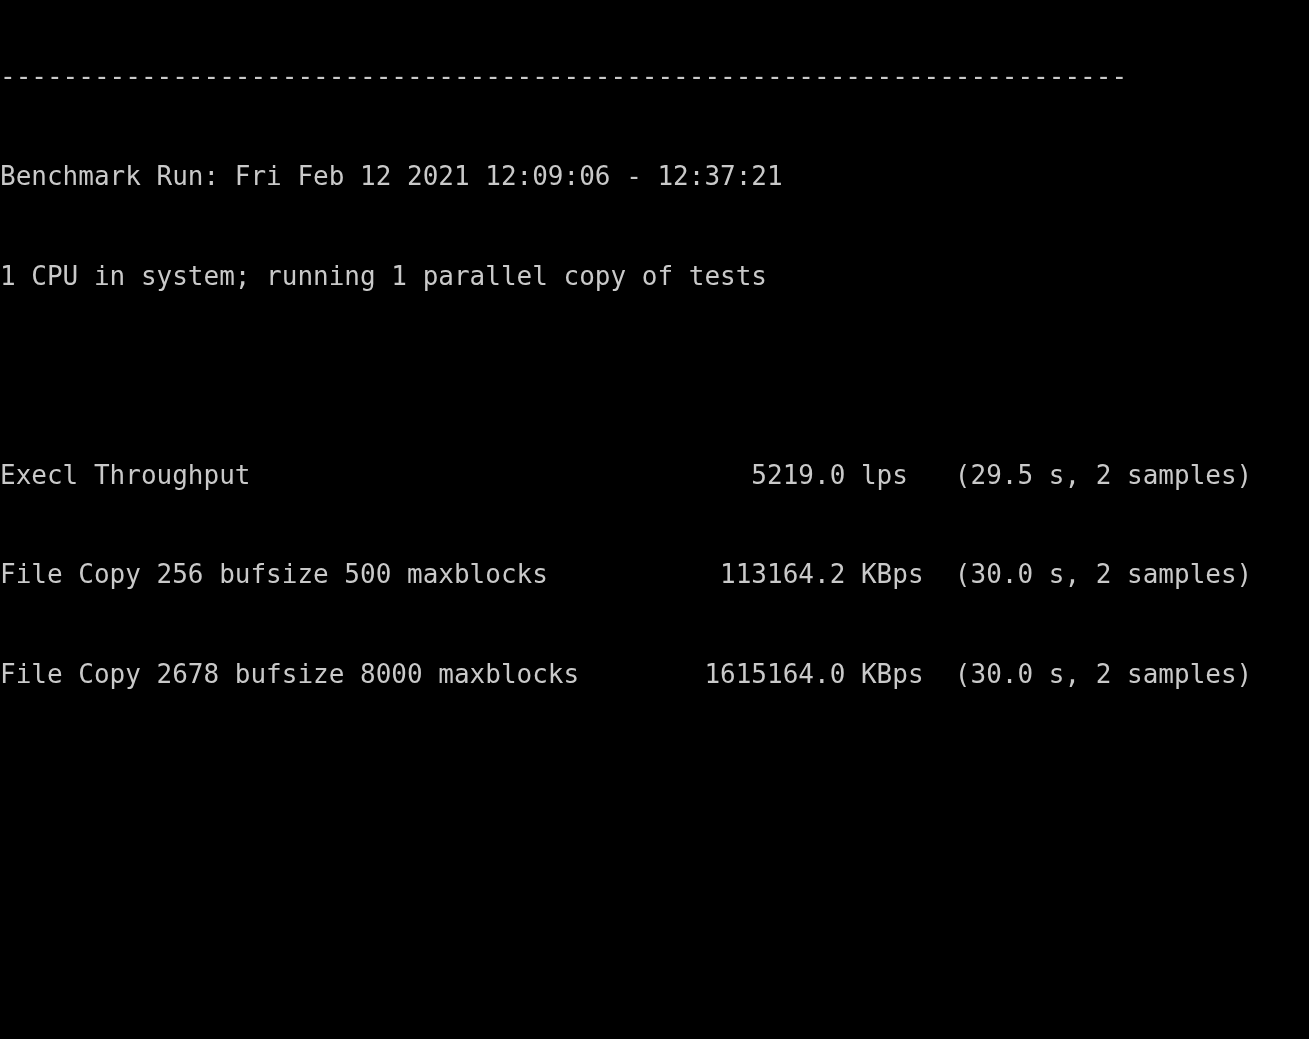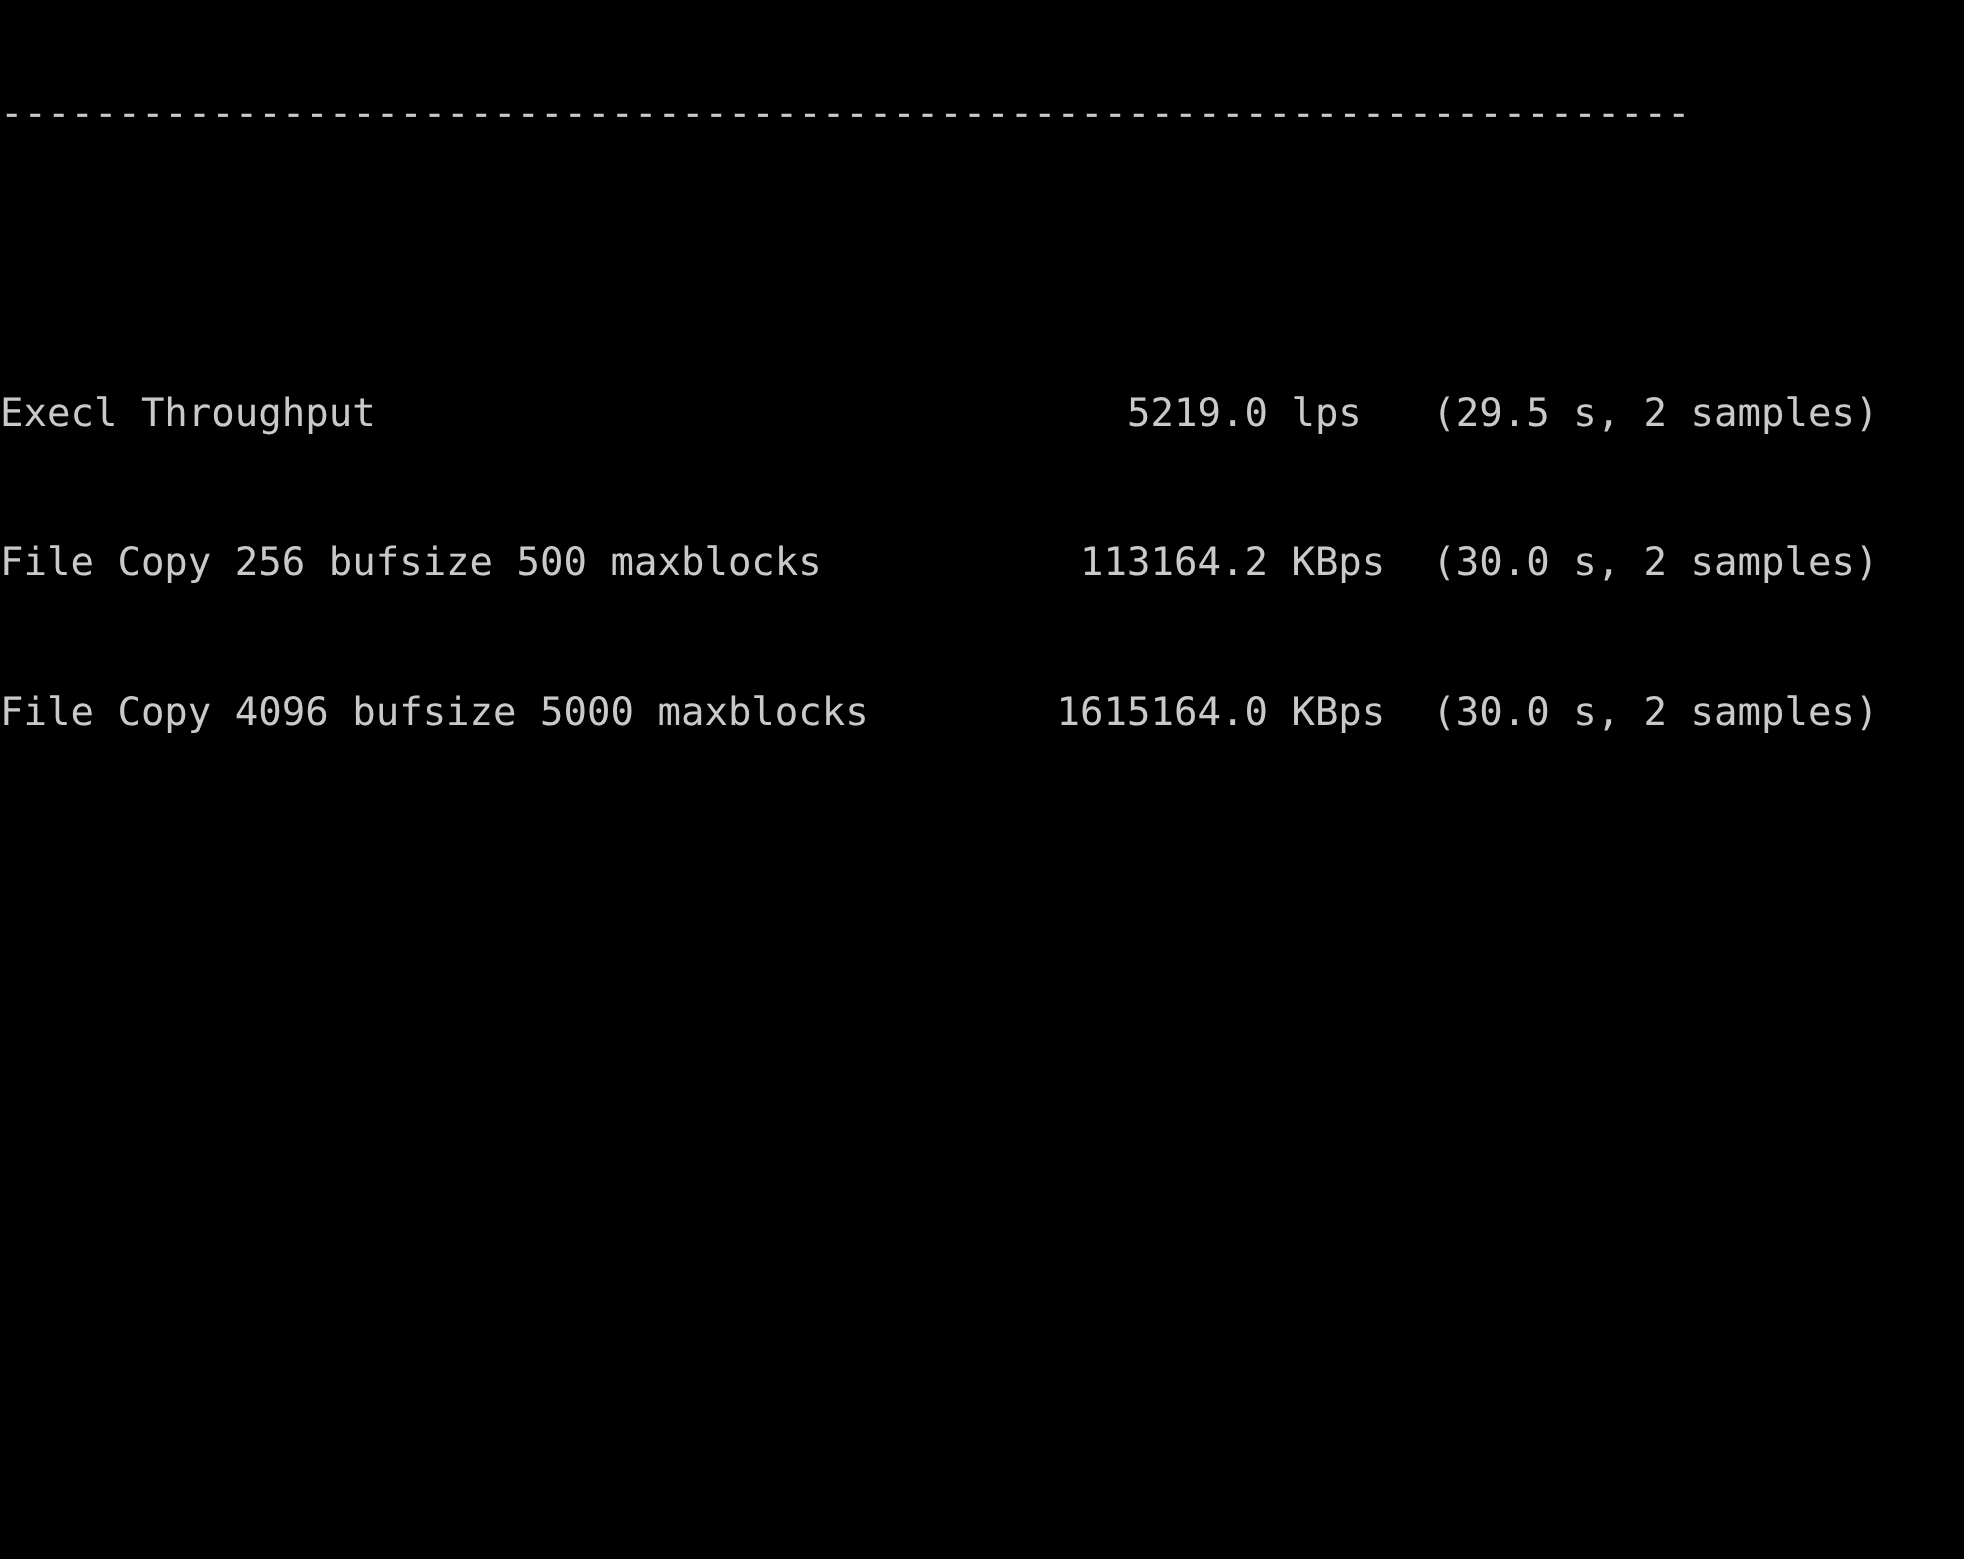--- a/index.html
+++ b/index.html
@@ -39,24 +39,26 @@
   }
   #terminal > .line:first-child {
     margin-top: -6px;
   }
 </style>
 </head>
 <body>
 
 <div id="terminal">
   <span class="line">------------------------------------------------------------------------</span>
+  <span class="line">Benchmark Run: Fri Feb 12 2021 12:09:06 - 12:37:21</span>
+  <span class="line">1 CPU in system; running 1 parallel copy of tests</span>
   <span class="line blank"></span>
   <span class="line">Execl Throughput                                5219.0 lps   (29.5 s, 2 samples)</span>
   <span class="line">File Copy 256 bufsize 500 maxblocks           113164.2 KBps  (30.0 s, 2 samples)</span>
-  <span class="line">File Copy 4096 bufsize 5000 maxblocks        1615164.0 KBps  (30.0 s, 2 samples)</span>
+  <span class="line">File Copy 2678 bufsize 8000 maxblocks        1615164.0 KBps  (30.0 s, 2 samples)</span>
   
   
   
   
   
   
   
   
   
   

